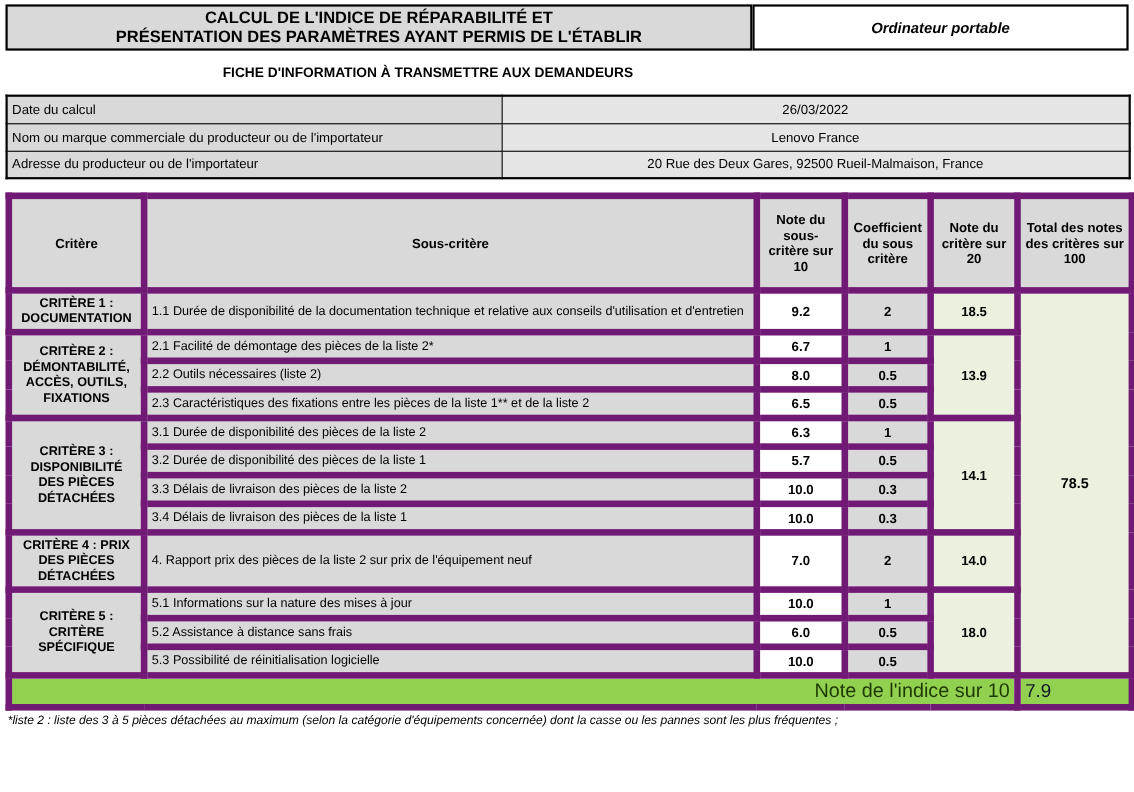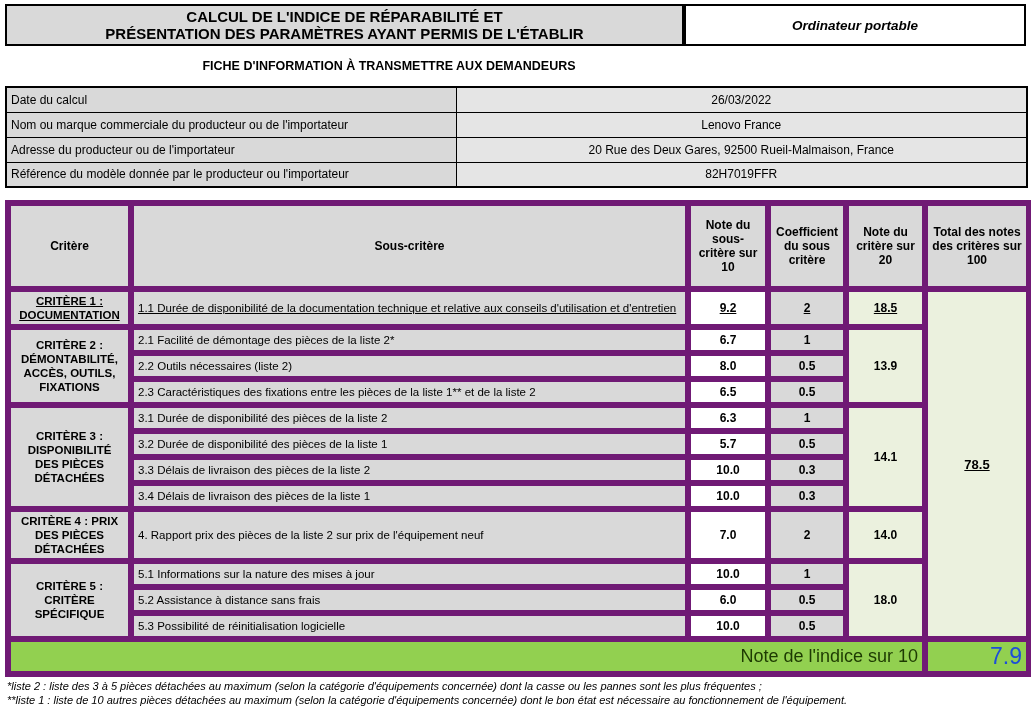--- a/index.html
+++ b/index.html
@@ -42,35 +42,35 @@
   
   table.score {
     border-collapse: collapse; border: 2px solid #000;
     width: 1021px; margin-top: 12px; table-layout: fixed;
   }
   table.score th, table.score td {
     border: 6px solid #701a75; padding: 1px 4px; overflow: hidden;
     overflow-wrap: anywhere; word-break: break-word; vertical-align: middle;
   }
   table.score tr.hdr { height: 86px; }
-  table.score tr.rtall { height: 38px; text-decoration: underline; }
+  table.score tr.rtall { height: 38px; }
   table.score tr.rmid { height: 52px; }
   table.score tr.rstd { height: 26px; }
   table.score tr.rfinal { height: 27px; }
   table.score tr.inner td { border-top-width: 1px; }
   th.h-plain { background: #d9d9d9; font-weight: bold; font-size: 12px; text-align: center; }
   th.h-bold  { background: #d9d9d9; font-weight: bold;   font-size: 12px; text-align: center; line-height: 14px; }
   td.c-crit  { background: #d9d9d9; font-weight: bold; font-size: 11.5px; text-align: center; line-height: 14px; }
   td.c-sub   { background: #d9d9d9; font-size: 11.5px; text-align: left; }
   td.c-n10   { background: #ffffff; font-weight: bold; font-size: 12px; text-align: center; }
   td.c-coef  { background: #d9d9d9; font-weight: bold; font-size: 12px; text-align: center; }
   td.c-n20   { background: #ebf1de; font-weight: bold; font-size: 12px; text-align: center; }
   td.c-tot   { background: #ebf1de; font-weight: bold; font-size: 13px; text-align: center; }
   td.f-lbl   { background: #92d050; text-align: right; padding-right: 38px; font-size: 18px; color: #1d3a02; margin-top: 29px; }
-  td.f-val   { background: #92d050; text-align: right; font-size: 23px; color: #1d4ed8; }
+  td.f-val   { background: #92d050; text-align: left; font-size: 17px; color: #0f172a; }
 
   
   .footnotes { margin-top: 3px; font-style: italic; font-size: 11px; line-height: 13.5px; padding-left: 2px; }
 </style>
 </head>
 <body>
 
 <div class="page">
 
   <div class="top-row">
@@ -97,24 +97,20 @@
       <td class="lbl">Date du calcul</td>
       <td class="val">26/03/2022</td>
     </tr>
     <tr>
       <td class="lbl">Nom ou marque commerciale du producteur ou de l'importateur</td>
       <td class="val">Lenovo France</td>
     </tr>
     <tr>
       <td class="lbl">Adresse du producteur ou de l'importateur</td>
       <td class="val">20 Rue des Deux Gares, 92500 Rueil-Malmaison, France</td>
-    </tr>
-    <tr>
-      <td class="lbl">Référence du modèle donnée par le producteur ou l'importateur</td>
-      <td class="val">82H7019FFR</td>
     </tr>
   </tbody>
     </table>
 
   <table class="score">
     <colgroup>
       <col style="width:123px">
         <col style="width:557px">
         <col style="width:80px">
       <col style="width:78px">
@@ -209,16 +205,15 @@
 
     <tr class="rfinal">
       <td class="f-lbl" colspan="5">Note de l'indice sur 10</td>
       <td class="f-val">7.9</td>
     </tr>
   </tbody>
     </table>
 
   <div class="footnotes">
     <div>*liste 2 : liste des 3 à 5 pièces détachées au maximum (selon la catégorie d'équipements concernée) dont la casse ou les pannes sont les plus fréquentes ;</div>
-    <div>**liste 1 : liste de 10 autres pièces détachées au maximum (selon la catégorie d'équipements concernée) dont le bon état est nécessaire au fonctionnement de l'équipement.</div>
   </div>
 
 </div>
 
 </body></html>

